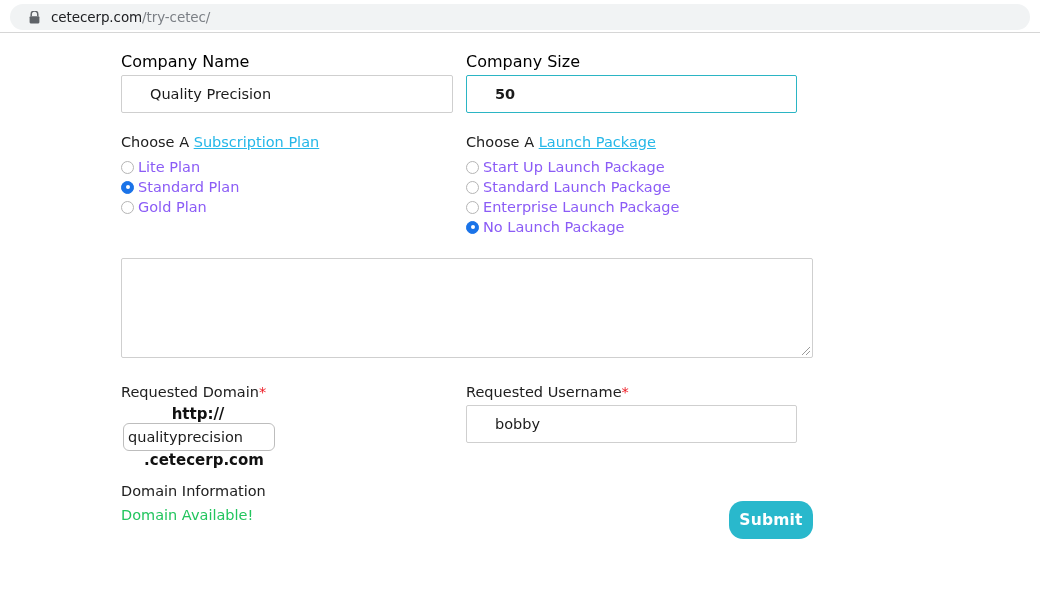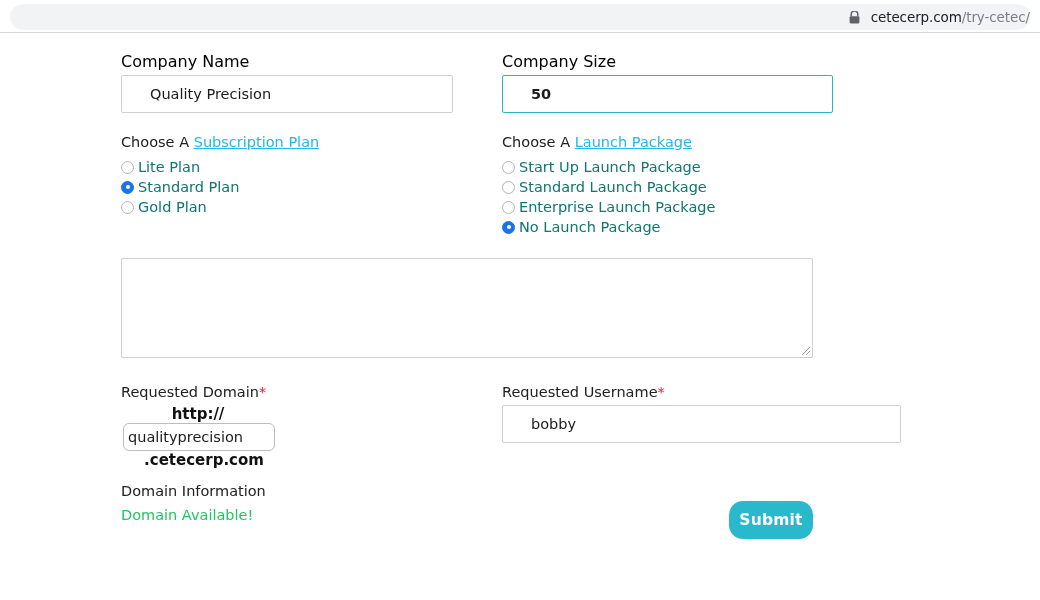--- a/index.html
+++ b/index.html
@@ -20,21 +20,20 @@
     border-bottom: 1px solid #d6d6d6;
   }
   #url-pill {
     position: absolute;
     left: 10px; top: 4px;
     width: 1020px; height: 26px;
     background: #f1f3f4;
     border-radius: 13px;
     display: flex;
     align-items: center;
-    justify-content: flex-end;
   }
   #lock-icon {
     margin-left: 19px;
     width: 11px; height: 13px;
     display: block;
     flex: 0 0 auto;
   }
   #url-text {
     margin-left: 11px;
     font-size: 13.5px;
@@ -47,21 +46,21 @@
 
   
   #page {
     position: absolute;
     top: 33px; left: 0;
     width: 1040px; height: 567px;
     background: #ffffff;
   }
 
   .col-left  { position: absolute; left: 121px; }
-  .col-right { position: absolute; left: 502px; }
+  .col-right { position: absolute; left: 466px; }
 
   .field-label {
     font-size: 14.5px;
     color: #202020;
     line-height: 18px;
     white-space: nowrap;
   }
   .req-star { color: #ee1c25; font-size: 14.5px; }
 
   .text-input {
@@ -107,21 +106,21 @@
     content: "";
     position: absolute;
     left: 3.5px; top: 3.5px;
     width: 4px; height: 4px;
     border-radius: 50%;
     background: #ffffff;
   }
   .radio-label {
     margin-left: 4px;
     font-size: 14.5px;
-    color: #0f766e;
+    color: #8b5cf6;
     white-space: nowrap;
   }
 
   
   #comments-textarea {
     position: absolute;
     left: 121px; top: 225px;
     width: 692px; height: 100px;
     border: 1px solid #cfcfcf;
     border-radius: 2px;
@@ -251,20 +250,20 @@
   </div>
   <div class="col-left" style="top:372px; display:flex; align-items:center;flex-direction:column;">
     <span class="domain-affix">http://</span>
     <input id="domain-input" class="text-input" style="position: static; margin-left: 2px;" type="text" value="qualityprecision">
     <span class="domain-affix" style="margin-left:12px;">.cetecerp.com</span>
   </div>
 
   <div class="col-right" style="top:349px;">
     <span class="field-label">Requested Username</span><span class="req-star">*</span>
   </div>
-  <input class="text-input col-right" style="top: 372px; width: 399px;" type="text" value="bobby">
+  <input class="text-input col-right" style="top: 372px; width: 331px;" type="text" value="bobby">
 
   <div class="col-left field-label" style="top:449px;">Domain Information</div>
   <div class="col-left" id="domain-available" style="top:474px;">Domain Available!</div>
 
   <button id="submit-button">Submit</button>
 
 </div>
 
 </body></html>

